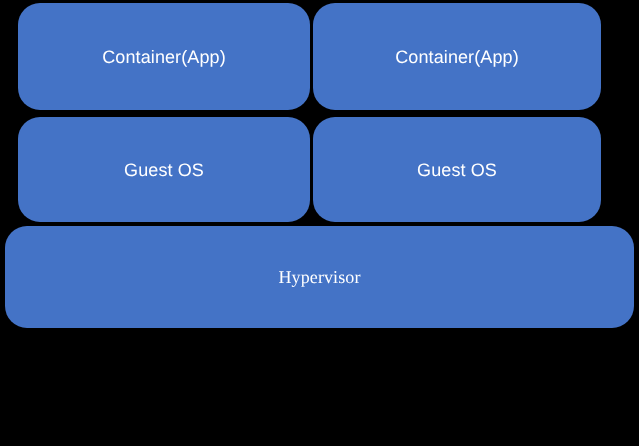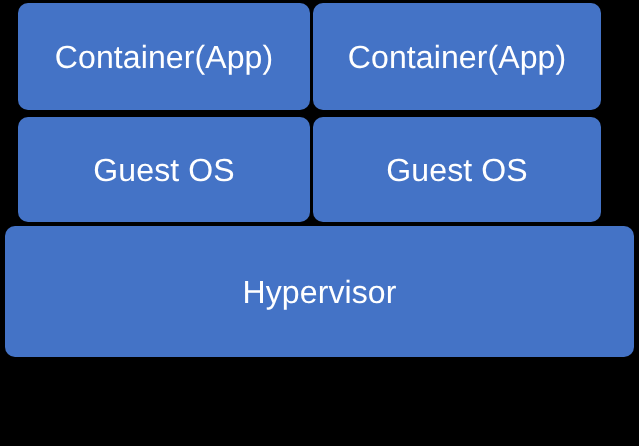--- a/index.html
+++ b/index.html
@@ -18,24 +18,24 @@
     width: 639px;
     height: 446px;
     background: #000000;
   }
   .node {
     position: absolute;
     box-sizing: border-box;
     display: flex;
     align-items: center;
     justify-content: center;
-    border-radius: 10px;
+    border-radius: 22px;
     background: #4473C6;
     color: #FFFFFF;
-    font-size: 32px;
+    font-size: 18px;
     font-weight: 400;
     line-height: 1;
     letter-spacing: 0.1px;
     white-space: nowrap;
     text-rendering: geometricPrecision;
   }
   .node .label {
     display: block;
     transform: translateY(-0.5px);
   }
@@ -66,21 +66,22 @@
     top: 117px;
     width: 288px;
     height: 105px;
   }
 
   
   .node-hypervisor {
     left: 5px;
     top: 226px;
     width: 629px;
-    height: 131px;
+    height: 102px;
+    font-family: Liberation Serif, serif;
   }
 
   
   .node-kernel {
     left: 5px;
     top: 338px;
     width: 567px;
     height: 98px;
   }
 </style>

